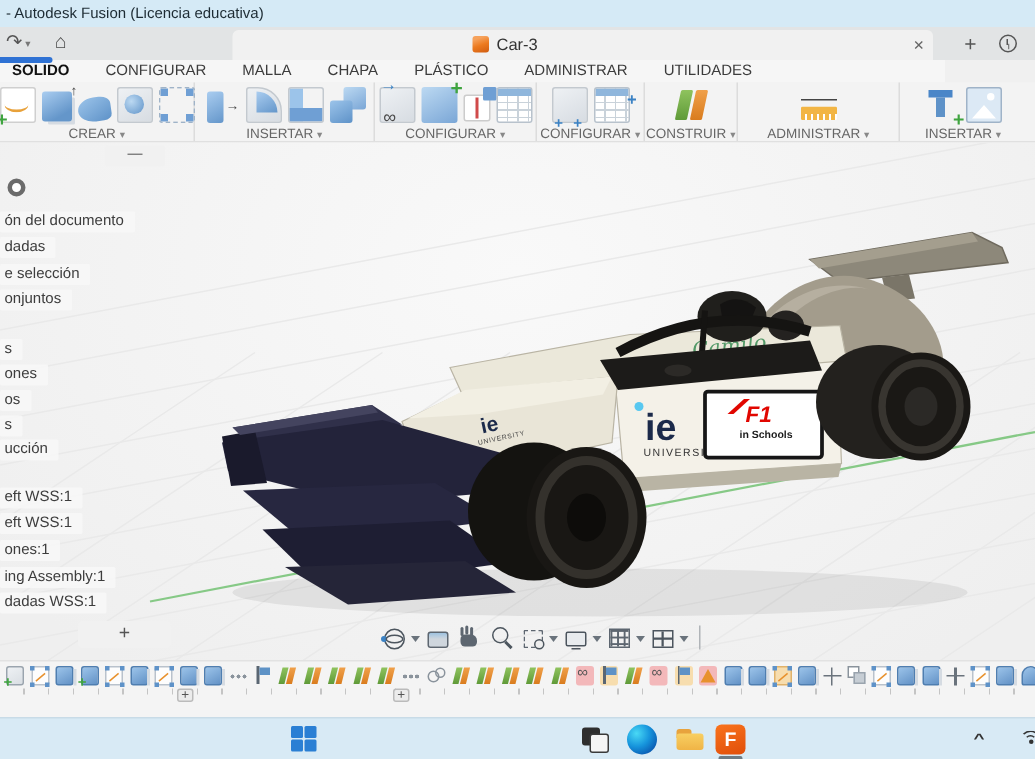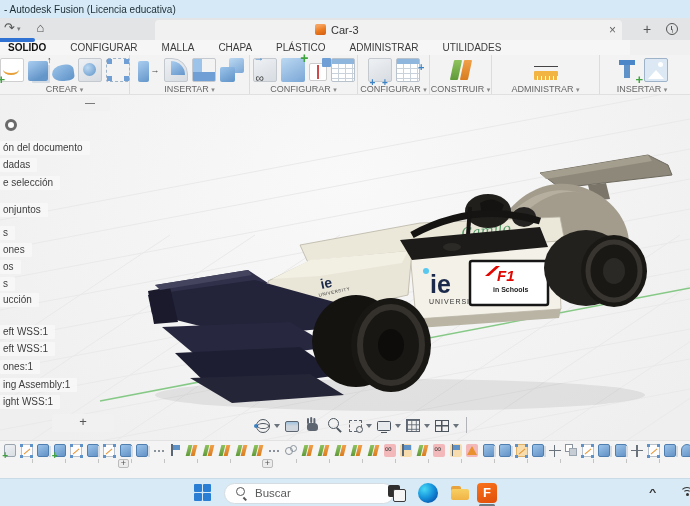--- a/index.html
+++ b/index.html
@@ -384,31 +384,31 @@
       </div>
   </div>
 
   <div class="browser">
     <div class="browser-collapse">—</div>
     <div class="browser-radio"></div>
     <div style="position:absolute;left:0;top:0;width:200px;height:506px;">
         <div class="bitem" style="top: 141px;">ón del documento</div>
         <div class="bitem" style="top: 158px;">dadas</div>
         <div class="bitem" style="top: 176px;">e selección</div>
-        <div class="bitem" style="top: 203px;">onjuntos</div>
+        <div class="bitem" style="top: 193px;">onjuntos</div>
         <div class="bitem" style="top: 226px;">s</div>
         <div class="bitem" style="top: 243px;">ones</div>
         <div class="bitem" style="top: 260px;">os</div>
         <div class="bitem" style="top: 277px;">s</div>
         <div class="bitem" style="top: 293px;">ucción</div>
         <div class="bitem" style="top: 325px;">eft WSS:1</div>
         <div class="bitem" style="top: 342px;">eft WSS:1</div>
         <div class="bitem" style="top: 360px;">ones:1</div>
         <div class="bitem" style="top: 378px;">ing Assembly:1</div>
-        <div class="bitem" style="top: 395px;">ight WSS:1</div>
+        <div class="bitem" style="top: 395px;">dadas WSS:1</div>
       </div>
     <div class="browser-add">+</div>
   </div>
 
   <div class="timeline">
     <div class="tl-icons">
         <div class="tlicon i-comp-add"></div>
         <div class="tlicon i-sketch"></div>
         <div class="tlicon i-extrude"></div>
         <div class="tlicon i-body-add"></div>
@@ -457,24 +457,20 @@
     </div>
   </div>
 
   <div class="taskbar">
     <div class="tb-start">
         <span></span>
         <span></span>
         <span></span>
         <span></span>
       </div>
-    <div class="tb-search">
-      <span class="mag"></span>
-      <input type="text" placeholder="Buscar" style="">
-    </div>
     <div class="tb-ico tb-taskview" style="left:386px;"></div>
     <div class="tb-ico tb-edge" style="left:418px;"></div>
     <div class="tb-ico tb-folder" style="left:450px;"></div>
     <div class="tb-ico tb-fusion" style="left:477px;">F</div>
     <div class="tb-chevron">^</div>
     <div class="tb-wifi">
         <i></i>
         <i></i>
         <i></i>
       </div>

